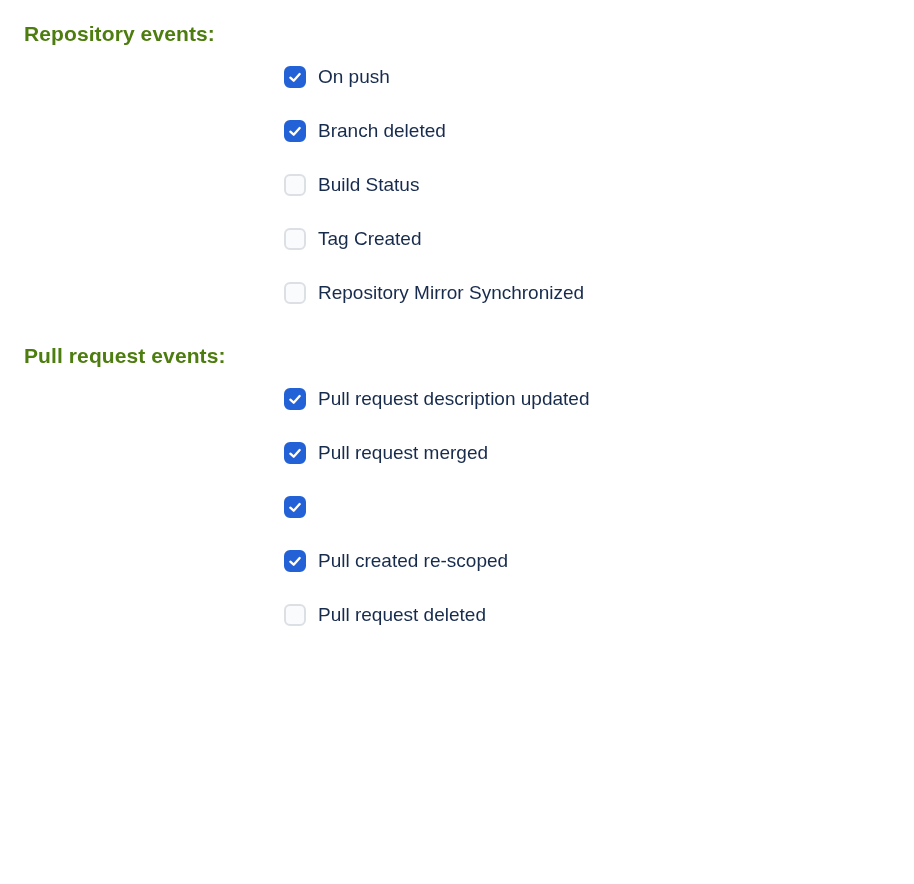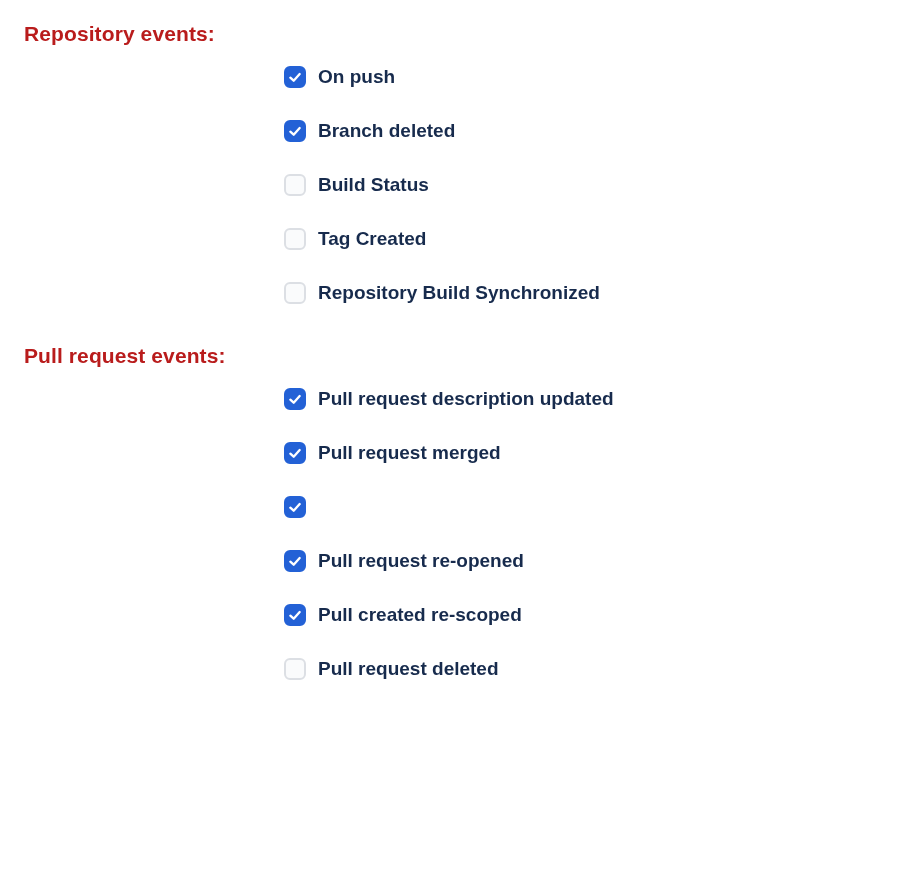--- a/index.html
+++ b/index.html
@@ -15,30 +15,29 @@
     color: #172b4d;
     padding: 20px 0 0 24px;
     overflow: hidden;
   }
   .section { margin: 0; }
   .section + .section { margin-top: 22px; }
   .section-heading {
     font-size: 21px;
     font-weight: 700;
     line-height: 28px;
-    color: #b91c1c;
+    color: #4d7c0f;
     margin: 0 0 2px 0;
     letter-spacing: 0.1px;
   }
   .rows { margin-left: 260px; }
   .checkbox-row {
     height: 54px;
     display: flex;
     align-items: center;
-    font-weight: bold;
   }
   .checkbox {
     width: 22px;
     height: 22px;
     border-radius: 6px;
     flex: 0 0 auto;
     background: #fafbfc;
     border: 2px solid #dcdfe4;
     display: inline-flex;
     align-items: center;
@@ -84,21 +83,21 @@
     <div class="checkbox-row">
       <span class="checkbox" role="checkbox" aria-checked="false"></span>
       <span class="checkbox-label">Build Status</span>
     </div>
     <div class="checkbox-row">
       <span class="checkbox" role="checkbox" aria-checked="false"></span>
       <span class="checkbox-label">Tag Created</span>
     </div>
     <div class="checkbox-row">
       <span class="checkbox" role="checkbox" aria-checked="false"></span>
-      <span class="checkbox-label">Repository Build Synchronized</span>
+      <span class="checkbox-label">Repository Mirror Synchronized</span>
     </div>
   </div>
 </section>
 
 <section class="section">
   <h2 class="section-heading">Pull request events:</h2>
   <div class="rows">
     <div class="checkbox-row">
       <span class="checkbox checked" role="checkbox" aria-checked="true">
           <svg viewBox="0 0 24 24" fill="none">
@@ -121,28 +120,20 @@
             <polyline points="5,13 10,17.5 19,7.5" stroke="#ffffff" stroke-width="3.5" stroke-linecap="round" stroke-linejoin="round"></polyline>
           </svg>
         </span>
     </div>
     <div class="checkbox-row">
       <span class="checkbox checked" role="checkbox" aria-checked="true">
           <svg viewBox="0 0 24 24" fill="none">
             <polyline points="5,13 10,17.5 19,7.5" stroke="#ffffff" stroke-width="3.5" stroke-linecap="round" stroke-linejoin="round"></polyline>
           </svg>
         </span>
-      <span class="checkbox-label">Pull request re-opened</span>
-    </div>
-    <div class="checkbox-row">
-      <span class="checkbox checked" role="checkbox" aria-checked="true">
-          <svg viewBox="0 0 24 24" fill="none">
-            <polyline points="5,13 10,17.5 19,7.5" stroke="#ffffff" stroke-width="3.5" stroke-linecap="round" stroke-linejoin="round"></polyline>
-          </svg>
-        </span>
       <span class="checkbox-label">Pull created re-scoped</span>
     </div>
     <div class="checkbox-row">
       <span class="checkbox" role="checkbox" aria-checked="false"></span>
       <span class="checkbox-label">Pull request deleted</span>
     </div>
   </div>
 </section>
 
 </body></html>

